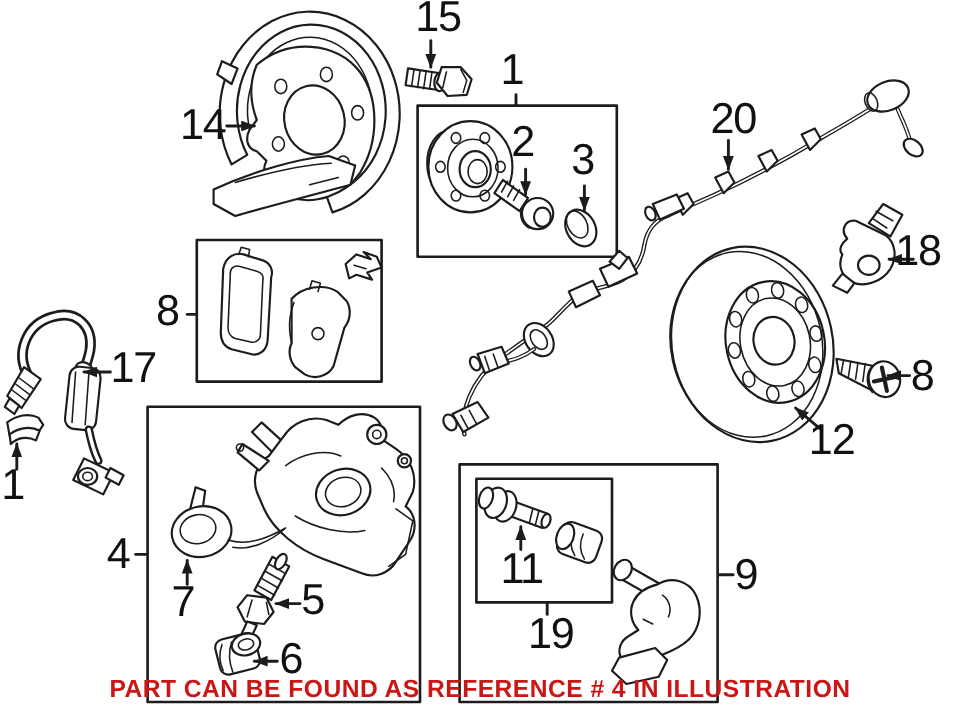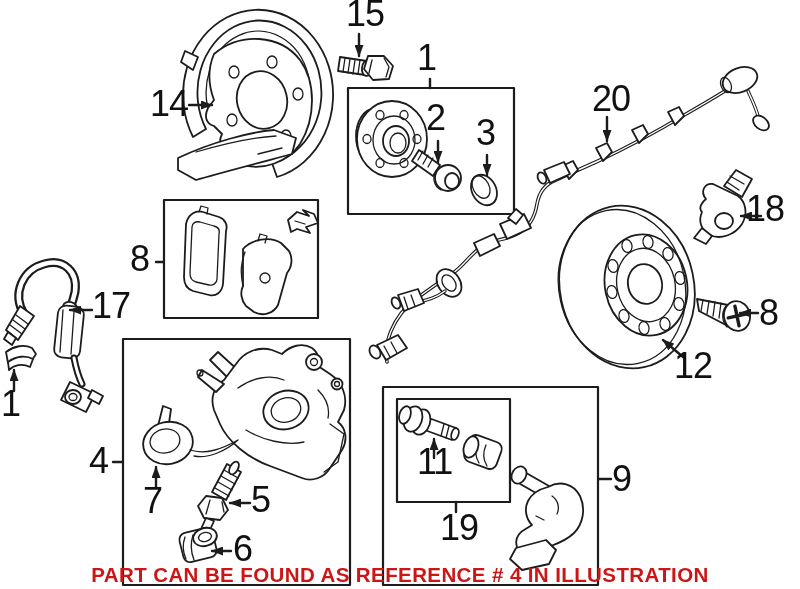--- a/index.html
+++ b/index.html
@@ -289,21 +289,21 @@
   <div class="callout" style="left:417px; top:40px">1</div>
   <div class="callout" style="left:426px; top:100px">2</div>
   <div class="callout" style="left:476px; top:115px">3</div>
   <div class="callout" style="left:89px;  top:443px">4</div>
   <div class="callout" style="left:251px; top:482px">5</div>
   <div class="callout" style="left:233px; top:531px">6</div>
   <div class="callout" style="left:143px; top:483px">7</div>
   <div class="callout" style="left:130px; top:241px">8</div>
   <div class="callout" style="left:612px; top:461px">9</div>
   <div class="callout" style="left:440px; top:510px">19</div>
-  <div class="callout" style="left:417px; top:444px">11</div>
+  <div class="callout" style="left:417px; top:456px">11</div>
   <div class="callout" style="left:674px; top:348px">12</div>
   <div class="callout" style="left:759px; top:295px">8</div>
   <div class="callout" style="left:150px; top:86px">14</div>
   <div class="callout" style="left:346px; top:-4px">15</div>
   <div class="callout" style="left:92px;  top:288px">17</div>
   <div class="callout" style="left:1px;   top:386px">1</div>
   <div class="callout" style="left:746px; top:191px">18</div>
   <div class="callout" style="left:592px; top:81px">20</div>
 
   <div class="note">PART CAN BE FOUND AS REFERENCE # 4 IN ILLUSTRATION</div>

